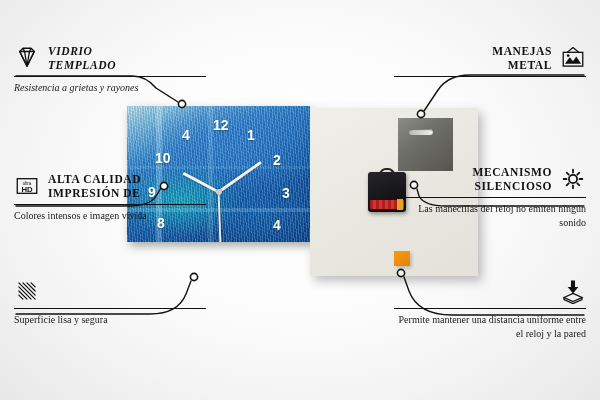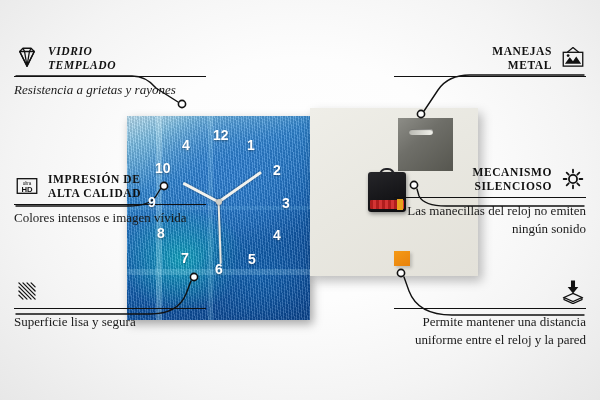--- a/index.html
+++ b/index.html
@@ -13,21 +13,21 @@
   #stage { position:absolute; inset:0; }
 
   
   #connectors { position:absolute; inset:0; width:600px; height:400px; }
 
   
   .product { position:absolute; }
 
   
   #clock-front {
-    left:127px; top:116px; width:183px; height:204px;
+    left:127px; top:106px; width:183px; height:136px;
     background:
       repeating-linear-gradient(86deg, rgba(255,255,255,.16) 0 1px, rgba(0,0,0,.10) 1px 2.6px),
       radial-gradient(ellipse 55% 40% at 72% 78%, #0f63b4 0%, rgba(15,99,180,0) 62%),
       radial-gradient(ellipse 60% 45% at 30% 70%, #12a7c4 0%, rgba(18,167,196,0) 58%),
       radial-gradient(ellipse 70% 55% at 58% 30%, #2b7fd4 0%, rgba(43,127,212,0) 70%),
       linear-gradient(158deg, #bfe2f2 0%, #7ec1e6 11%, #2f86d2 30%, #1464b6 55%, #0d4f9e 78%, #0a4590 100%);
     box-shadow:3px 4px 9px rgba(0,0,0,.34);
     overflow:hidden;
   }
   
@@ -101,21 +101,21 @@
   .feature { position:absolute; width:192px; }
   .feature .head { display:flex; align-items:center; gap:8px; }
   .feature.right .head { justify-content:flex-end; }
   .title {
     font-family:"Liberation Serif", serif; font-weight:700; letter-spacing:.6px;
     font-size:11.5px; line-height:1.22; color:#111; text-transform:uppercase;
   }
   .feature.left  .title { text-align:left; }
   .feature.right .title { text-align:right; }
   .rule { height:1px; background:#111; margin:4px 0 4px; width:100%; }
-  .desc { font-size:13px; line-height:1.35; color:#1a1a1a; }
+  .desc { font-size:10px; line-height:1.35; color:#1a1a1a; }
   .feature.right .desc { text-align:right; }
 
   .icon { width:26px; height:26px; flex:0 0 26px; display:block; }
 
   
   #f-vidrio      { left:14px;  top:44px;font-style:italic; }
   #f-impresion   { left:14px;  top:172px; }
   #f-bordes      { left:14px;  top:278px; }
   #f-manejas     { left:394px; top:44px;  }
   #f-mecanismo   { left:394px; top:165px; }
@@ -200,22 +200,22 @@
   </div>
 
   <div class="feature left" id="f-impresion">
     <div class="head">
       <svg class="icon" viewBox="0 0 32 32">
         <rect x="4" y="7" width="24" height="18" fill="none" stroke="#111" stroke-width="1.6"></rect>
         <text x="16" y="15" font-family="Liberation Sans, sans-serif" font-size="5.5" text-anchor="middle" fill="#111">ultra</text>
         <text x="16" y="23" font-family="Liberation Sans, sans-serif" font-size="9.5" font-weight="bold" text-anchor="middle" fill="#111">HD</text>
       </svg>
       <div class="title">
+        <div>ALTA CALIDAD</div>
         <div>IMPRESIÓN DE</div>
-        <div>ALTA CALIDAD</div>
       </div>
     </div>
     <div class="rule"></div>
     <div class="desc">Colores intensos e imagen vívida</div>
   </div>
 
   <div class="feature left" id="f-bordes">
     <div class="head">
       <svg class="icon" viewBox="0 0 32 32">
         <g stroke="#111" stroke-width="1.5" stroke-linecap="round">

